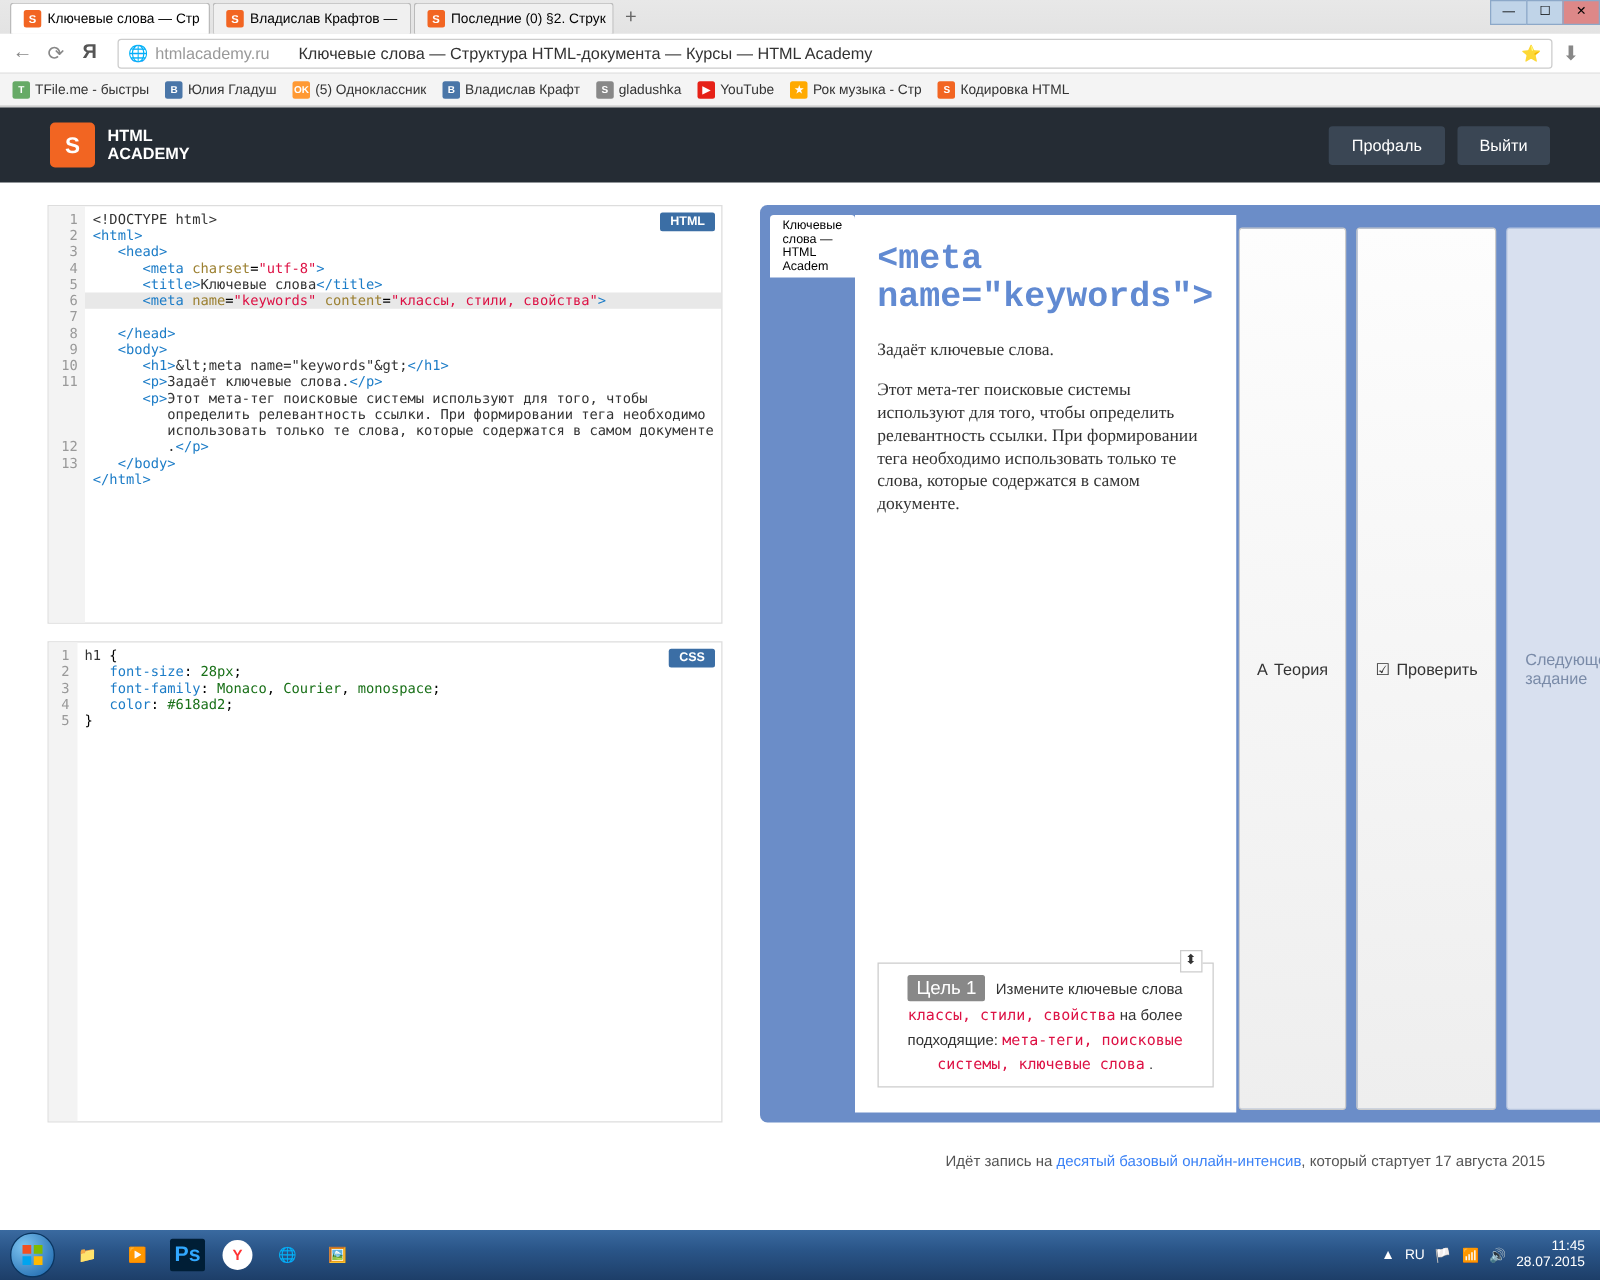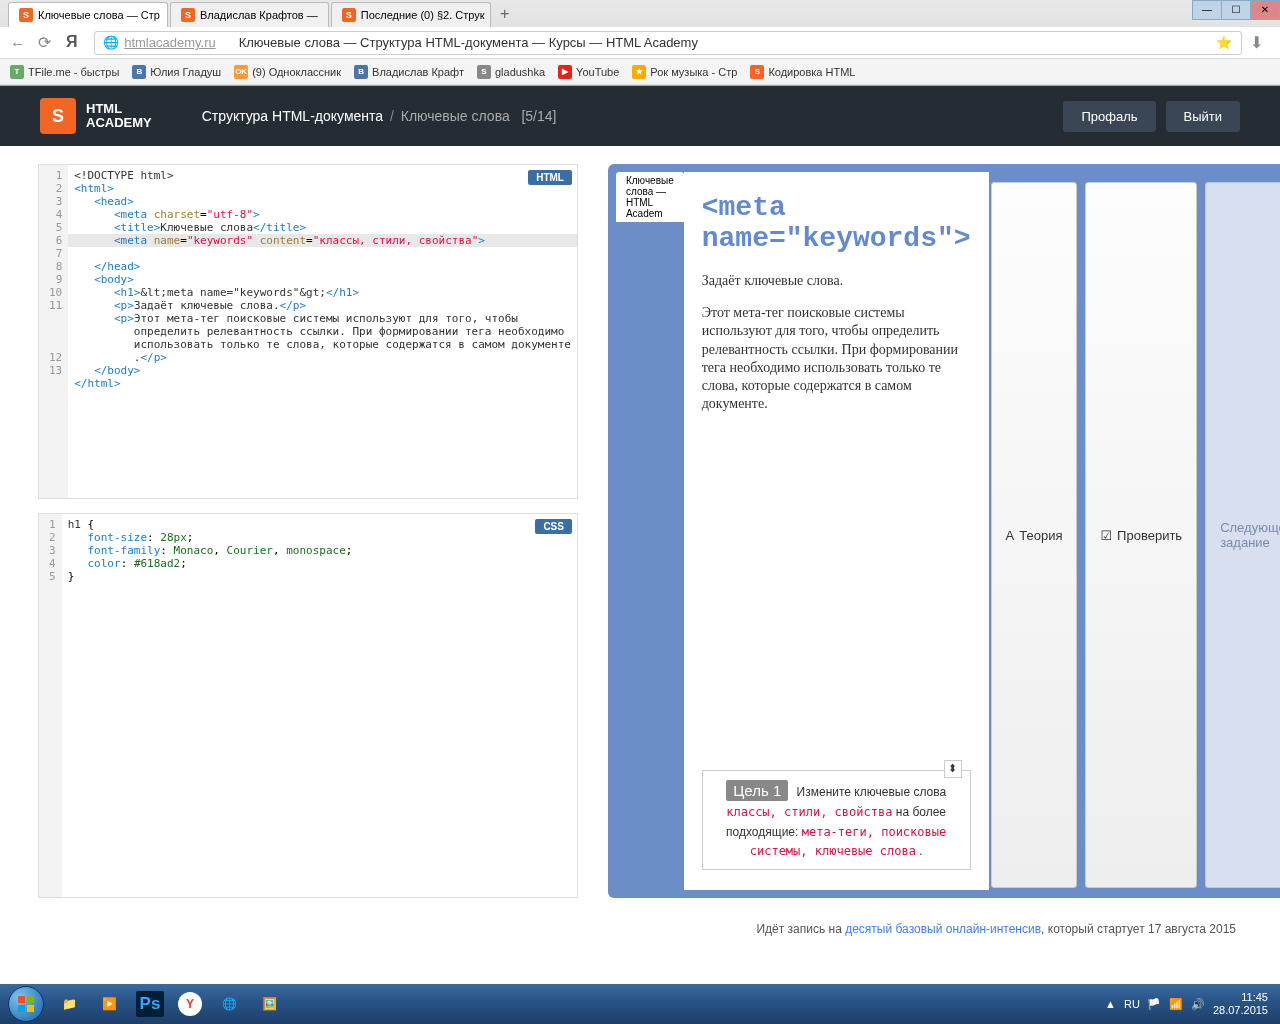--- a/index.html
+++ b/index.html
@@ -9,21 +9,21 @@
 .window-controls div { width:30px; height:20px; background:#c0d4e8; border:1px solid #8ca8c8; margin-left:-1px; text-align:center; font-size:10px; line-height:18px; cursor:pointer; }
 .window-controls .close { background:#d88; }
 .tabs-row { display:flex; height:27px; padding-left:8px; align-items:flex-end; }
 .browser-tab { height:25px; padding:4px 10px; background:#f0f0f0; border:1px solid #bbb; border-bottom:none; border-radius:3px 3px 0 0; margin-right:2px; display:flex; align-items:center; font-size:11px; max-width:160px; white-space:nowrap; overflow:hidden; text-overflow:ellipsis; cursor:pointer; }
 .browser-tab.active { background:#fff; }
 .tab-icon { width:14px; height:14px; background:#f26522; border-radius:2px; margin-right:5px; flex-shrink:0; display:flex; align-items:center; justify-content:center; color:#fff; font-size:9px; font-weight:bold; }
 .new-tab { width:24px; height:22px; text-align:center; font-size:16px; color:#666; cursor:pointer; }
 .address-row { display:flex; align-items:center; height:32px; padding:0 10px; background:#fff; border-bottom:1px solid #ddd; gap:8px; }
 .nav-arrow { width:20px; height:20px; color:#888; font-size:16px; cursor:pointer; }
 .address-bar { flex:1; height:24px; border:1px solid #ccc; border-radius:3px; display:flex; align-items:center; padding:0 8px; font-size:13px; }
-.url-host { color:#999;text-decoration:underline; }
+.url-host { color:#999; }
 .url-rest { color:#333; margin-left:23px; }
 .bookmarks-row { display:flex; align-items:center; height:26px; padding:0 10px; background:#f4f4f4; border-bottom:1px solid #ddd; gap:13px; font-size:11px; overflow:hidden; }
 .bookmark { display:flex; align-items:center; gap:4px; color:#333; white-space:nowrap; cursor:pointer; }
 .bm-icon { width:14px; height:14px; border-radius:2px; display:inline-flex; align-items:center; justify-content:center; font-size:8px; color:#fff; font-weight:bold; }
 
 .app-header { background:#252c34; height:60px; display:flex; align-items:center; padding:0 40px; color:#fff; }
 .logo-block { display:flex; align-items:center; gap:10px; margin-right:50px; }
 .logo-sq { width:36px; height:36px; background:#f26522; border-radius:4px; display:flex; align-items:center; justify-content:center; color:#fff; font-weight:bold; font-size:18px; }
 .logo-txt { font-weight:bold; font-size:13px; line-height:1.1; }
 .breadcrumb { font-size:14px; }
@@ -112,21 +112,21 @@
     <div class="bookmark">
         <span class="bm-icon" style="background:#6a6">T</span>
         <span>TFile.me - быстры</span>
       </div>
     <div class="bookmark">
         <span class="bm-icon" style="background:#4a76a8">B</span>
         <span>Юлия Гладуш</span>
       </div>
     <div class="bookmark">
         <span class="bm-icon" style="background:#f93">OK</span>
-        <span>(9) Одноклассник</span>
+        <span>(5) Одноклассник</span>
       </div>
     <div class="bookmark">
         <span class="bm-icon" style="background:#4a76a8">B</span>
         <span>Владислав Крафт</span>
       </div>
     <div class="bookmark">
         <span class="bm-icon" style="background:#888">S</span>
         <span>gladushka</span>
       </div>
     <div class="bookmark">
@@ -144,26 +144,20 @@
   </div>
 </div>
 
 <div class="app-header">
   <div class="logo-block">
     <div class="logo-sq">S</div>
     <div class="logo-txt">
         <div>HTML</div>
         <div>ACADEMY</div>
       </div>
-  </div>
-  <div class="breadcrumb">
-    <span>Структура HTML-документа</span>
-    <span class="sep">/</span>
-    <span class="sub">Ключевые слова</span>
-    &nbsp;&nbsp;<span class="sub">[5/14]</span>
   </div>
   <div class="header-right">
     <div class="hdr-btn">Профаль</div>
     <div class="hdr-btn">Выйти</div>
   </div>
 </div>
 
 <div class="content">
   <div class="left-col">
     <div class="editor-panel html-ed">

